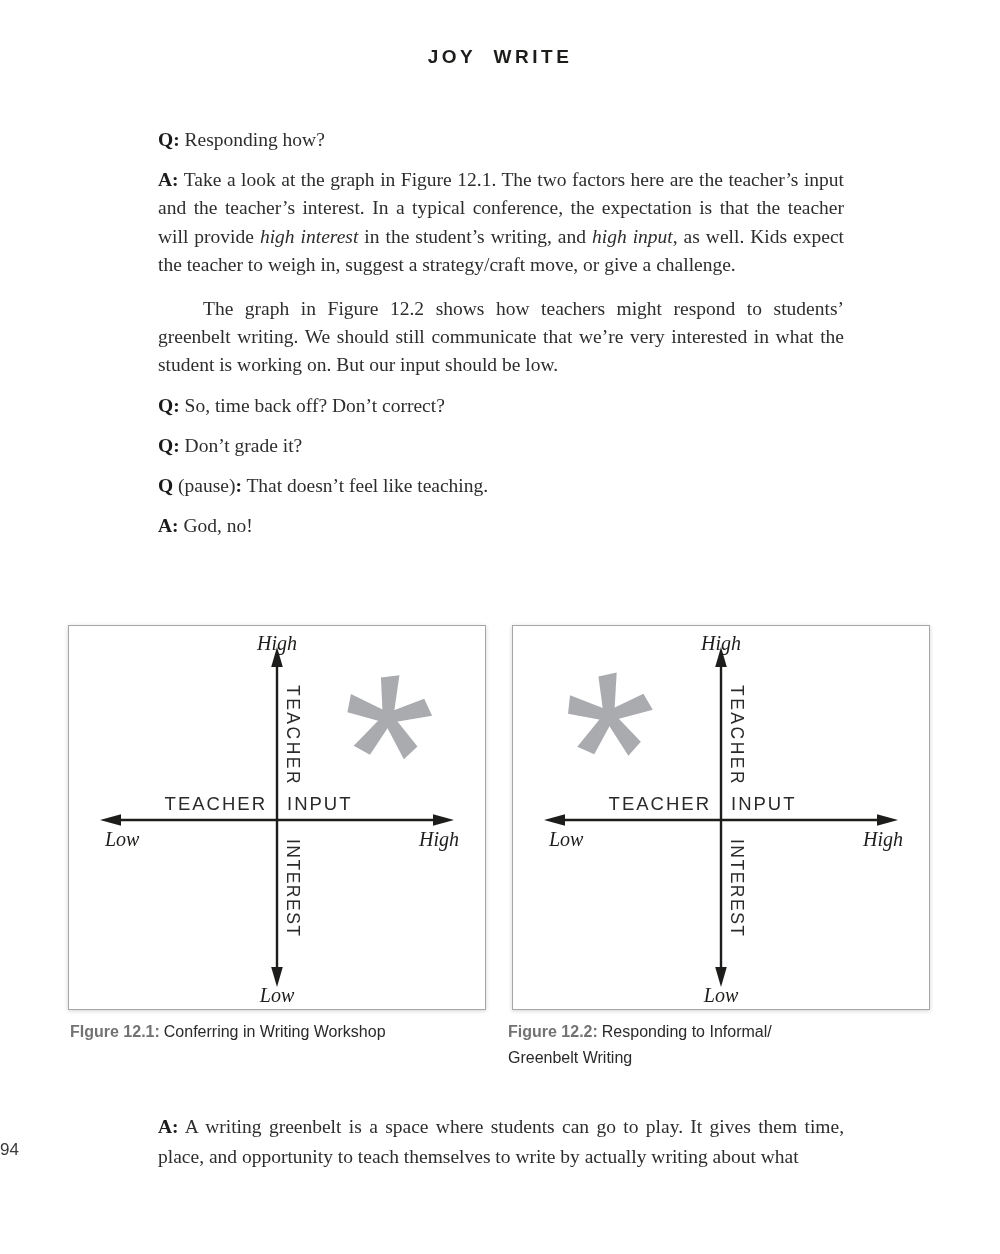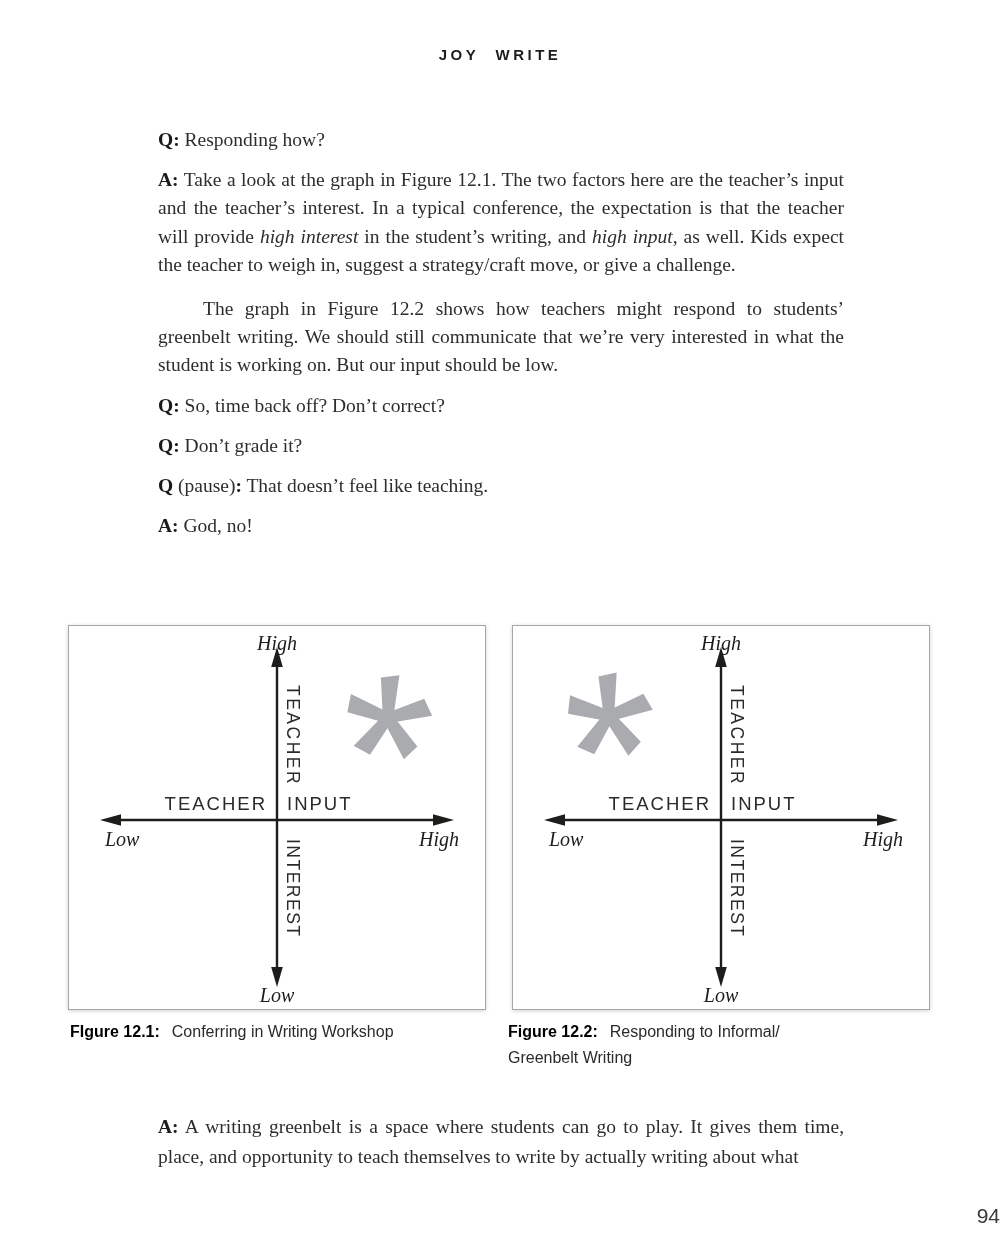--- a/index.html
+++ b/index.html
@@ -4,21 +4,21 @@
 <style>
   html,body { margin:0; padding:0; background:#ffffff; }
   .page {
     position:relative; width:1000px; height:1254px; background:#ffffff;
     font-family:"Liberation Serif", serif; color:#2d2d2d; overflow:hidden;
   }
 
   
   .running-head {
     position:absolute; top:46px; left:0; width:100%; text-align:center;
-    font-family:"Liberation Sans", sans-serif; font-weight:700; font-size:15px;
+    font-family:"Liberation Sans", sans-serif; font-weight:700; font-size:19px;
     letter-spacing:3.5px; word-spacing:9px; color:#1d1d1b;
   }
 
   
   .text-col {
     position:absolute; left:158px; top:126px; width:686px;
     font-size:19.5px; line-height:28.2px;
   }
   .text-col p { margin:0; }
   .text-col p.qa { margin-top:12px; }
@@ -67,31 +67,31 @@
   .hlab.left  { right:calc(50% + 10px); }
   .hlab.right { left:calc(50% + 10px); }
 
   
   .caption {
     position:absolute; top:1019px; font-family:"Liberation Sans", sans-serif;
     font-size:16px; line-height:26px; color:#2a2a2a;
   }
   #cap1 { left:70px;  width:420px; }
   #cap2 { left:508px; width:420px; }
-  .caption .cb { font-weight:700; color:#000000; padding-right:12px; }
+  .caption .cb { font-weight:700; color:#737373; padding-right:4px; }
 
   
   .bottom-para {
     position:absolute; left:158px; top:1112px; width:686px;
     font-size:19.5px; line-height:30px;
   }
 
   .page-number {
-    position:absolute; top:1204px; left:0; width:100%; text-align:right;
-    font-family:"Liberation Sans", sans-serif; font-size:21px; color:#3a3a3a;
+    position:absolute; top:1140px; left:0; width:100%; text-align:left;
+    font-family:"Liberation Sans", sans-serif; font-size:17px; color:#3a3a3a;
   }
 </style>
 </head>
 <body>
 
 <div class="page">
 
   <div class="running-head">JOY WRITE</div>
 
   <div class="text-col">

